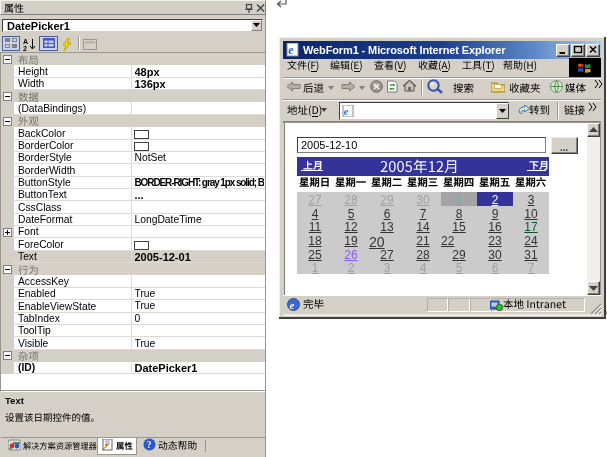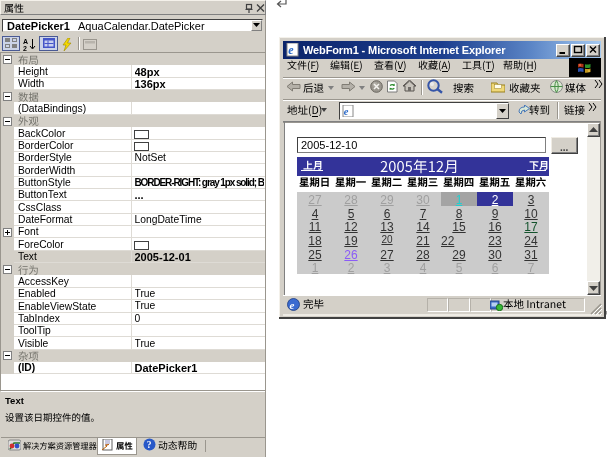--- a/index.html
+++ b/index.html
@@ -14,21 +14,20 @@
     </svg>
 <svg style="position:absolute;left:244px;top:3px" width="10" height="11">
       <rect x="2.5" y="1.5" width="5" height="4.5" fill="none" stroke="#404040" stroke-width="1.2"></rect>
       <path d="M1.5 6.5 H8.5 M5 6.5 V10" stroke="#404040" stroke-width="1.2"></path>
     </svg>
 <svg style="position:absolute;left:255px;top:3px" width="11" height="11">
       <path d="M2 1.5 L9 8.5 M9 1.5 L2 8.5" stroke="#404040" stroke-width="1.4"></path>
     </svg>
 <div style="position:absolute;left:2px;top:18.5px;width:261px;height:13.5px;background:#fff;border:1px solid #404040;border-bottom-color:#d4d0c8;border-right-color:#d4d0c8"></div>
 <div style="position:absolute;left:7px;top:20.5px;font-size:11px;color:#000;font-weight:bold;white-space:nowrap;line-height:1;">DatePicker1</div>
-<div style="position:absolute;left:78px;top:20.5px;font-size:11px;color:#000;font-weight:normal;white-space:nowrap;line-height:1;">AquaCalendar.DatePicker</div>
 <div style="position:absolute;left:251px;top:19.5px;width:11px;height:11.5px;background:#d4d0c8;border:1px solid;border-color:#fff #808080 #808080 #fff"></div>
 <svg style="position:absolute;left:253px;top:23px" width="8" height="5">
       <path d="M0 0 L7 0 L3.5 4Z" fill="#000"></path>
     </svg>
 <div style="position:absolute;left:2px;top:35.5px;width:18px;height:15px;background:#ccd4e8;border:1px solid #4a5a94"></div>
 <svg style="position:absolute;left:5px;top:38px" width="13" height="11">
       <rect x="0" y="0" width="5" height="4" fill="#808080"></rect>
       <rect x="7.5" y="0.5" width="4" height="3" fill="none" stroke="#808080"></rect>
       <rect x="0.5" y="6.5" width="4" height="3" fill="none" stroke="#808080"></rect>
       <rect x="7" y="6" width="5" height="4" fill="#808080"></rect>
@@ -539,21 +538,21 @@
 <div style="position:absolute;left:513.0px;top:207.5px;width:36px;text-align:center;font-size:12px;line-height:1;color:#333333;text-decoration:underline">10</div>
 <div style="position:absolute;left:297.0px;top:221.2px;width:36px;text-align:center;font-size:12px;line-height:1;color:#333333;text-decoration:underline">11</div>
 <div style="position:absolute;left:333.0px;top:221.2px;width:36px;text-align:center;font-size:12px;line-height:1;color:#333333;text-decoration:underline">12</div>
 <div style="position:absolute;left:369.0px;top:221.2px;width:36px;text-align:center;font-size:12px;line-height:1;color:#333333;text-decoration:underline">13</div>
 <div style="position:absolute;left:405.0px;top:221.2px;width:36px;text-align:center;font-size:12px;line-height:1;color:#333333;text-decoration:underline">14</div>
 <div style="position:absolute;left:441.0px;top:221.2px;width:36px;text-align:center;font-size:12px;line-height:1;color:#333333;text-decoration:underline">15</div>
 <div style="position:absolute;left:477.0px;top:221.2px;width:36px;text-align:center;font-size:12px;line-height:1;color:#333333;text-decoration:underline">16</div>
 <div style="position:absolute;left:513.0px;top:221.2px;width:36px;text-align:center;font-size:12px;line-height:1;color:#14532d;text-decoration:underline">17</div>
 <div style="position:absolute;left:297.0px;top:234.8px;width:36px;text-align:center;font-size:12px;line-height:1;color:#333333;text-decoration:underline">18</div>
 <div style="position:absolute;left:333.0px;top:234.8px;width:36px;text-align:center;font-size:12px;line-height:1;color:#333333;text-decoration:underline">19</div>
-<div style="position:absolute;left:369.0px;top:234.8px;width:36px;text-align:center;font-size:10px;line-height:1;color:#333333;text-decoration:underline">20</div>
+<div style="position:absolute;left:369.0px;top:234.8px;width:36px;text-align:left;font-size:14px;line-height:1;color:#333333;text-decoration:underline">20</div>
 <div style="position:absolute;left:405.0px;top:234.8px;width:36px;text-align:center;font-size:12px;line-height:1;color:#333333;text-decoration:underline">21</div>
 <div style="position:absolute;left:441.0px;top:234.8px;width:36px;font-size:12px;line-height:1;color:#333333;text-decoration:underline">22</div>
 <div style="position:absolute;left:477.0px;top:234.8px;width:36px;text-align:center;font-size:12px;line-height:1;color:#333333;text-decoration:underline">23</div>
 <div style="position:absolute;left:513.0px;top:234.8px;width:36px;text-align:center;font-size:12px;line-height:1;color:#333333;text-decoration:underline">24</div>
 <div style="position:absolute;left:297.0px;top:248.5px;width:36px;text-align:center;font-size:12px;line-height:1;color:#333333;text-decoration:underline">25</div>
 <div style="position:absolute;left:333.0px;top:248.5px;width:36px;text-align:center;font-size:12px;line-height:1;color:#8b5cf6;text-decoration:underline">26</div>
 <div style="position:absolute;left:369.0px;top:248.5px;width:36px;text-align:center;font-size:12px;line-height:1;color:#333333;text-decoration:underline">27</div>
 <div style="position:absolute;left:405.0px;top:248.5px;width:36px;text-align:center;font-size:12px;line-height:1;color:#333333;text-decoration:underline">28</div>
 <div style="position:absolute;left:441.0px;top:248.5px;width:36px;text-align:center;font-size:12px;line-height:1;color:#333333;text-decoration:underline">29</div>
 <div style="position:absolute;left:477.0px;top:248.5px;width:36px;text-align:center;font-size:12px;line-height:1;color:#333333;text-decoration:underline">30</div>

